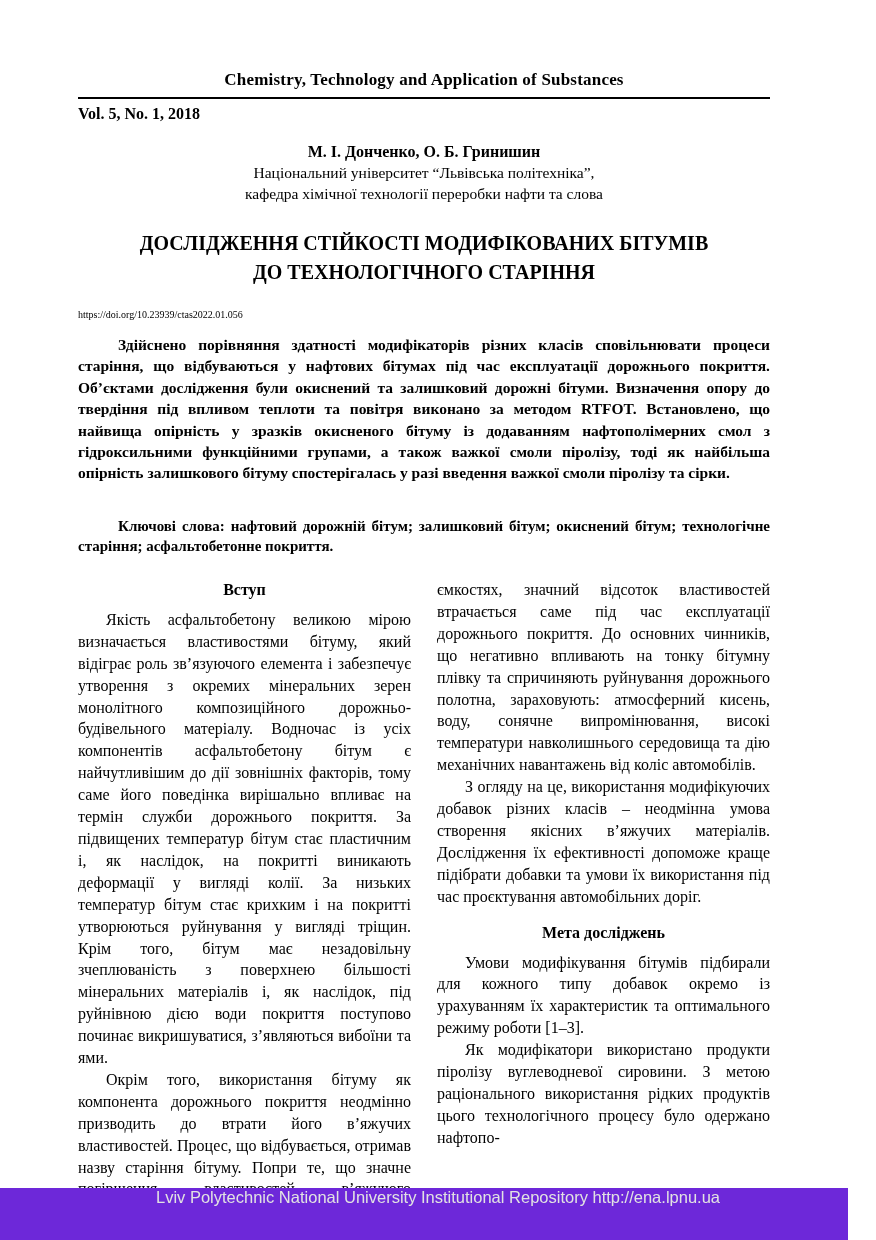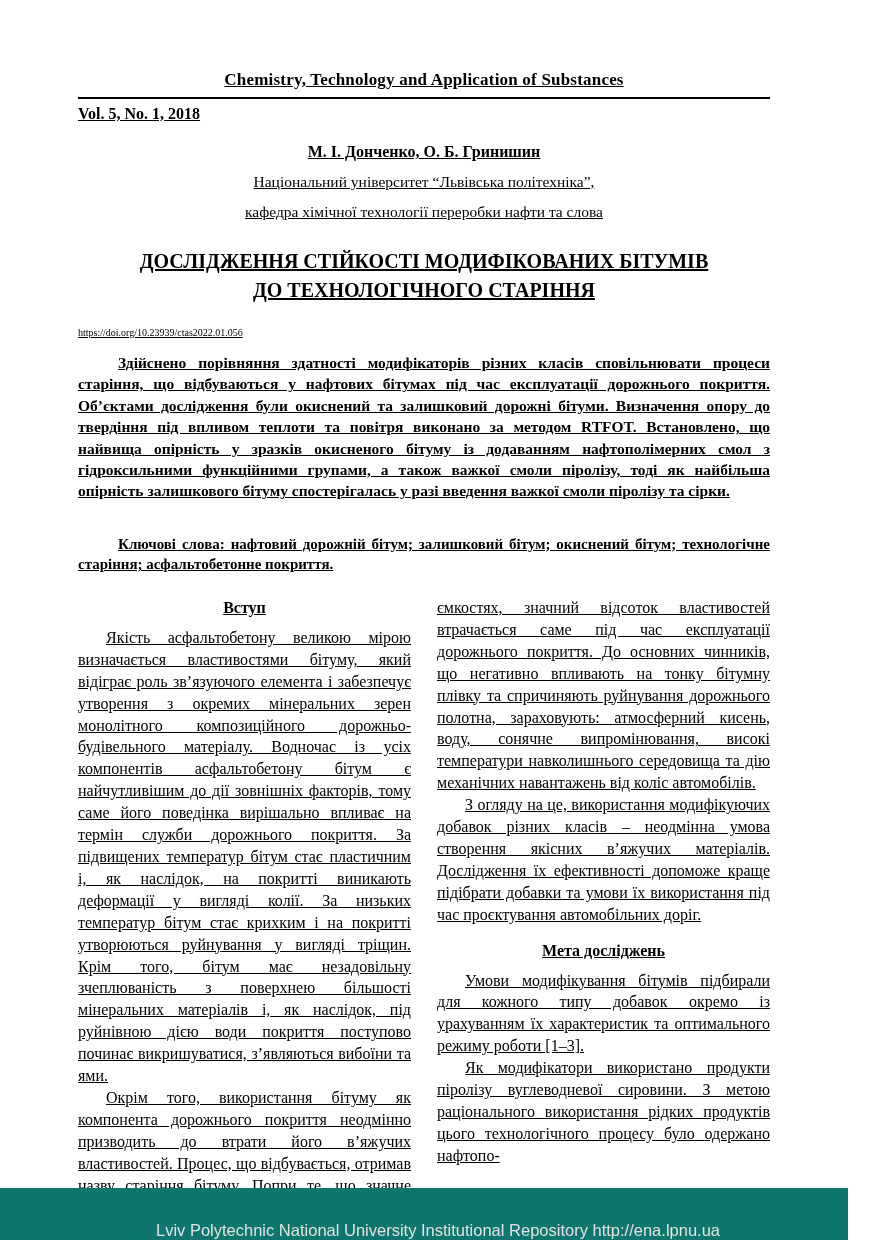--- a/index.html
+++ b/index.html
@@ -8,21 +8,20 @@
     height: 1240px;
     background: #ffffff;
     font-family: "Liberation Serif", serif;
     color: #000;
   }
   .page {
     position: relative;
     width: 848px;
     height: 1240px;
     overflow: hidden;
-    text-decoration: underline;
   }
   .content {
     padding: 70px 78px 0 78px;
   }
   .journal-header {
     text-align: center;
     font-weight: bold;
     font-size: 17px;
     letter-spacing: 0.2px;
   }
@@ -39,21 +38,21 @@
   .authors-block {
     text-align: center;
     margin-top: 20px;
   }
   .authors {
     font-weight: bold;
     font-size: 16px;
   }
   .affiliation {
     font-size: 15.5px;
-    margin-top: 12px;
+    margin-top: 3px;
   }
   .email {
     font-size: 15px;
     margin-top: 3px;
   }
   .paper-title {
     text-align: center;
     font-weight: bold;
     font-size: 20px;
     line-height: 1.45;
@@ -106,23 +105,23 @@
   }
   .col .section-heading.first {
     margin-top: 0;
   }
   .footer-bar {
     position: absolute;
     left: 0;
     bottom: 0;
     width: 876px;
     height: 52px;
-    background: #0f766e;
+    background: #6d28d9;
     display: flex;
-    align-items: flex-end;
+    align-items: flex-start;
     justify-content: center;
   }
   .footer-text {
     color: #e2e2e2;
     font-family: "Liberation Sans", sans-serif;
     font-size: 16.5px;
   }
 </style>
 </head>
 <body>

